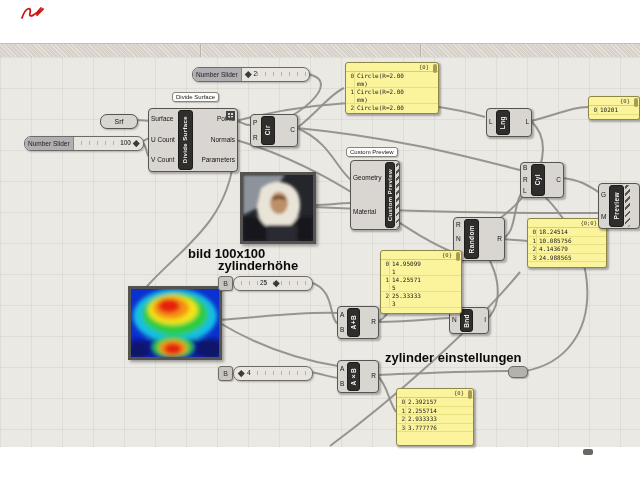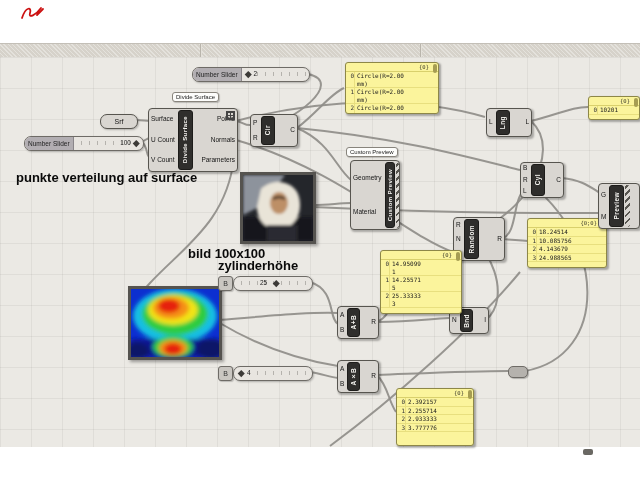--- a/index.html
+++ b/index.html
@@ -128,21 +128,20 @@
       <span class="vtext" style="font-size:6px;">Divide Surface</span>
     </div>
     <div class="ports out" style="flex:1;">
       <span>Points</span>
       <span>Normals</span>
       <span>Parameters</span>
     </div>
     <div class="mini-icon"></div>
   </div>
 
-  <div class="note" style="left:16px;top:170px;">punkte verteilung auf surface</div>
 
   <div class="comp" style="left:250px;top:114px;width:46px;height:31px;">
     <div class="ports">
       <span>P</span>
       <span>R</span>
     </div>
     <div class="namebar" style="width:12px;">
       <span class="vtext">Cir</span>
     </div>
     <div class="ports out" style="flex:1;">
@@ -376,20 +375,21 @@
           <span class="pi">2</span>
           <span class="pv">2.933333</span>
         </div>
         <div class="prow">
           <span class="pi">3</span>
           <span class="pv">3.777776</span>
         </div>
       </div>
   </div>
 
+  <div class="note" style="left:385px;top:350px;">zylinder einstellungen</div>
   <div class="relay" style="left:508px;top:366px;"></div>
 
   <div class="comp" style="left:520px;top:162px;width:42px;height:34px;">
     <div class="ports">
       <span>B</span>
       <span>R</span>
       <span>L</span>
     </div>
     <div class="namebar" style="width:12px;">
         <span class="vtext">Cyl</span>

